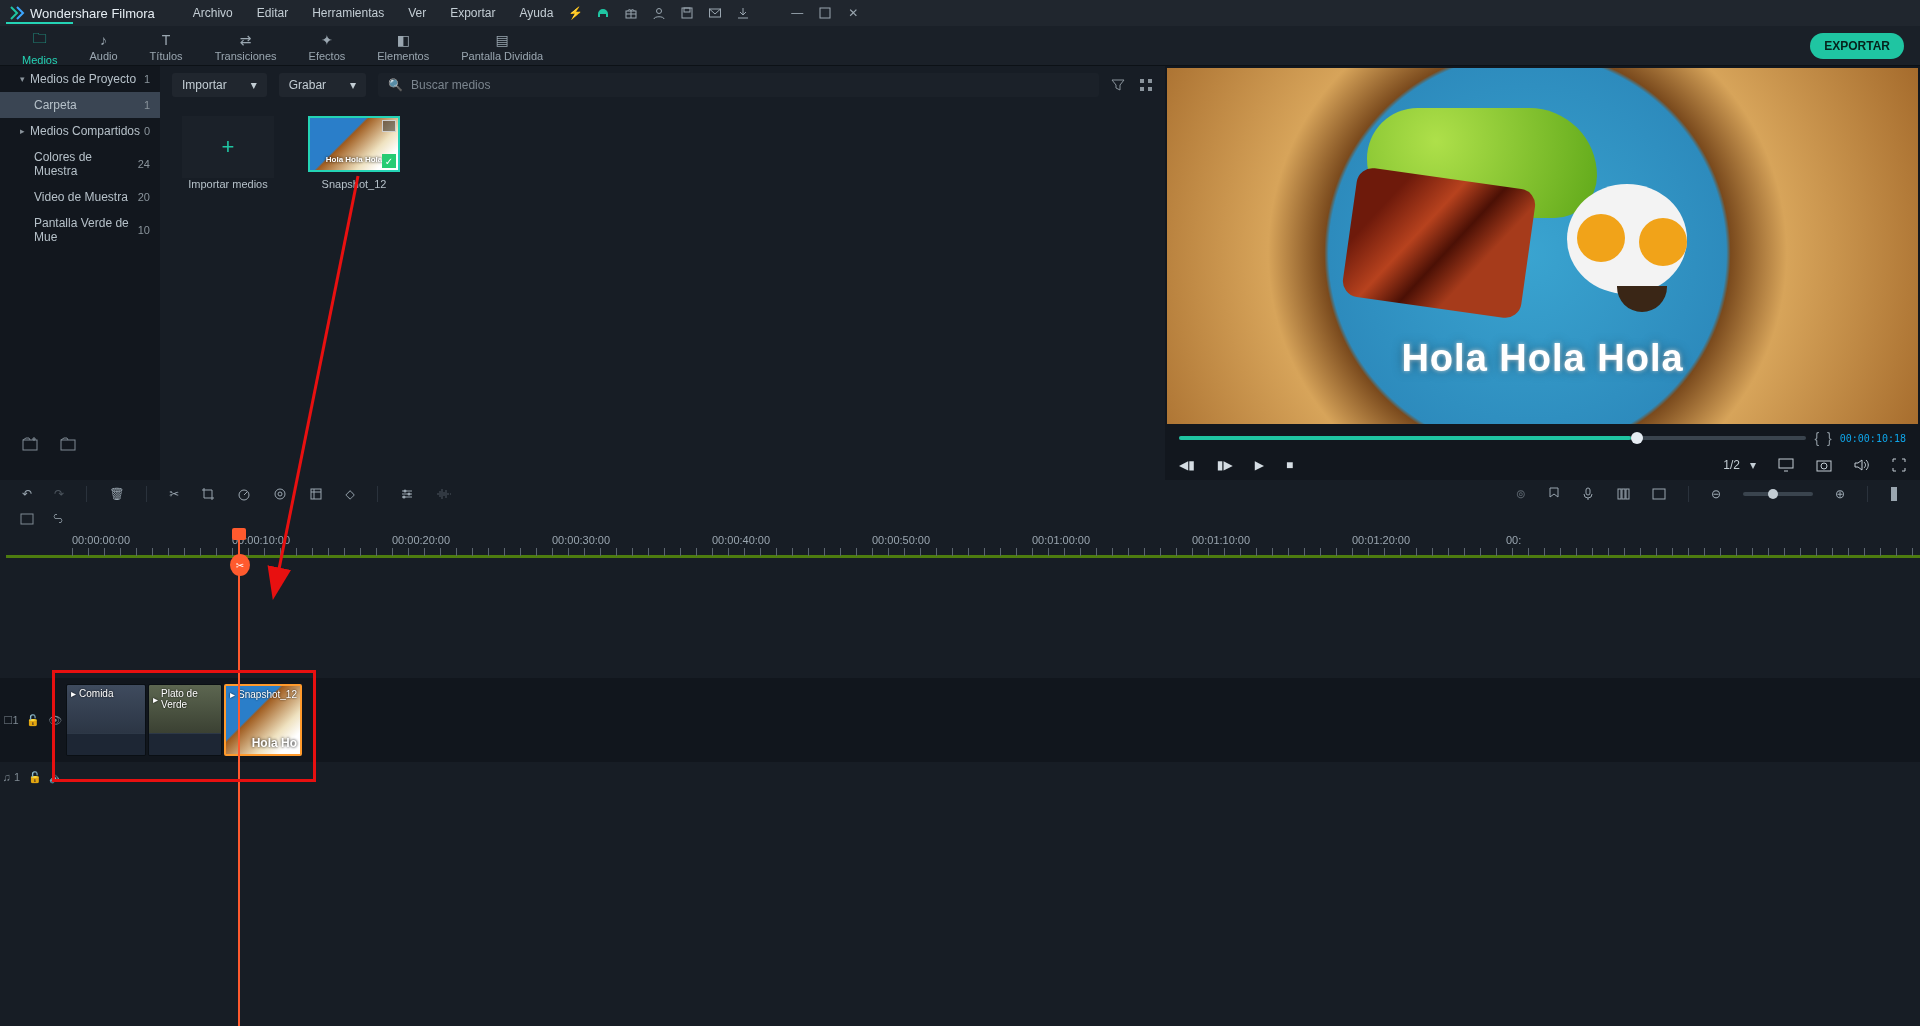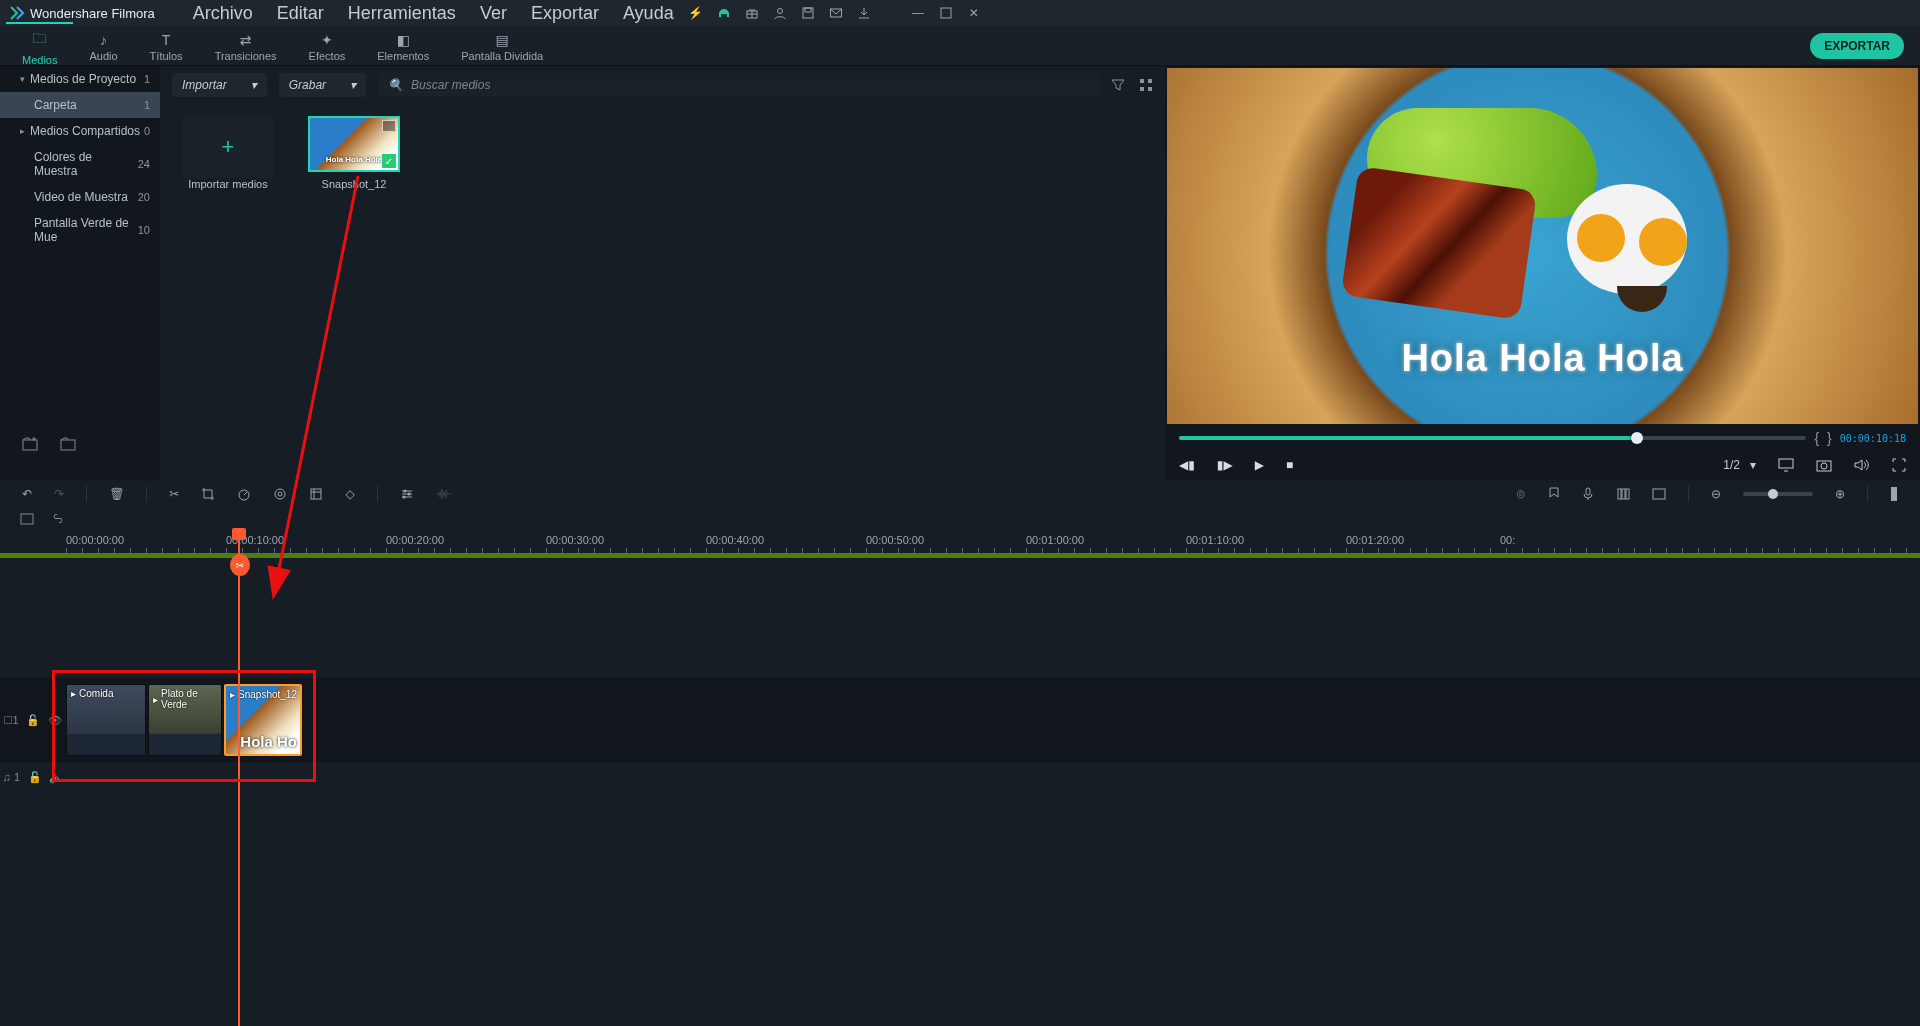--- a/index.html
+++ b/index.html
@@ -2,21 +2,21 @@
 <html><head>
 <meta charset="utf-8">
 <style>
 * { margin: 0; padding: 0; box-sizing: border-box; font-family: -apple-system, "Segoe UI", Arial, sans-serif; }
 body { background: #0f1419; color: #c3cdd4; width: 1920px; height: 1026px; overflow: hidden; font-size: 12px; }
 
 
 .menubar { height: 26px; background: #20262e; display: flex; align-items: center; padding: 0 8px; gap: 4px; }
 .logo { width: 18px; height: 18px; display: inline-flex; align-items: center; justify-content: center; }
 .app-name { font-size: 13px; color: #e6edf3; margin-right: 24px; }
-.menu-item { padding: 4px 10px; font-size: 18px; color: #c3cdd4; cursor: pointer; }
+.menu-item { padding: 4px 10px; font-size: 12px; color: #c3cdd4; cursor: pointer; }
 .menubar-center { flex: 1; text-align: center; color: #e6edf3; font-size: 12px; }
 .menubar-right { display: flex; align-items: center; gap: 12px; }
 .menubar-right .ticn { width: 16px; height: 16px; display: inline-flex; align-items: center; justify-content: center; cursor: pointer; color: #9aa6b0; }
 .lightning { color: #f0b40a; }
 
 
 .tabs-row { height: 40px; background: #1a2028; display: flex; align-items: center; padding: 0 6px; border-bottom: 1px solid #0c1116; }
 .ptab { display: flex; flex-direction: column; align-items: center; justify-content: center; padding: 4px 16px; font-size: 11px; color: #9aa6b0; cursor: pointer; border-top: 2px solid transparent; }
 .ptab.active { color: #24d3b5; border-top: 2px solid #24d3b5; }
 .ptab .picn { font-size: 14px; margin-bottom: 2px; }
@@ -29,21 +29,21 @@
 .preview-wrap { width: 755px; background: #12171e; display: flex; flex-direction: column; }
 
 .sidebar-list { margin-top: 0; }
 .side-item { display: flex; align-items: center; padding: 6px 10px 6px 20px; font-size: 12px; color: #b6c1c9; }
 .side-item.selected { background: #3a4553; }
 .side-item .cnt { margin-left: auto; color: #8a949c; font-size: 11px; }
 .side-item .arw { width: 10px; font-size: 9px; color: #8a949c; }
 .side-sub { padding-left: 34px; }
 .bot-icons { position: absolute; top: 432px; left: 0; width: 160px; height: 24px; display: flex; gap: 22px; padding-left: 22px; align-items: center; color: #7f8a93; }
 
-.lib-toolbar { height: 38px; display: flex; align-items: center; gap: 12px; padding: 0 12px; font-style: italic; }
+.lib-toolbar { height: 38px; display: flex; align-items: center; gap: 12px; padding: 0 12px; }
 .dd { background: #20262e; padding: 5px 10px; border-radius: 3px; display: flex; align-items: center; gap: 24px; font-size: 12px; cursor: pointer; }
 .search { flex: 1; display: flex; align-items: center; gap: 8px; background: #1b2129; padding: 5px 10px; border-radius: 3px; color: #7b858e; }
 .lib-right-icns { display: flex; gap: 14px; color: #8a949c; }
 .lib-body { flex: 1; display: flex; gap: 26px; padding: 12px 18px; align-items: flex-start; }
 .imp-card { width: 100px; display: flex; flex-direction: column; align-items: center; }
 .imp-box { width: 92px; height: 62px; background: #1b2129; display: flex; align-items: center; justify-content: center; cursor: pointer; }
 .imp-plus { font-size: 22px; font-weight: 300; color: #1fc5a2; }
 .imp-cap { font-size: 11px; color: #b6c1c9; }
 .media-card { width: 100px; display: flex; flex-direction: column; align-items: center; }
 .thumb { width: 92px; height: 56px; border: 2px solid #24d3b5; position: relative; background: linear-gradient(135deg,#2a7ec9 0%, #2a7ec9 40%, #9f5b1e 42%, #efe2c0 70%, #ffffff 85%); overflow: hidden; }
@@ -76,37 +76,37 @@
 
 
 .tl-toolbar { height: 28px; background: #171d25; display: flex; align-items: center; padding: 0 22px; gap: 22px; color: #9aa6b0; }
 .tl-toolbar .sep { width: 1px; height: 16px; background: #2a323c; }
 .tl-toolbar .spacer { flex: 1; }
 .zoom-slider { width: 70px; height: 4px; background: #3a444e; border-radius: 2px; position: relative; }
 .zoom-knob { position: absolute; left: 36%; top: -3px; width: 10px; height: 10px; background: #c3cdd4; border-radius: 50%; }
 
 
 .timeline-wrap { height: 560px; background: #171d25; position: relative; overflow: hidden; }
-.ruler { height: 28px; display: flex; align-items: center; padding-left: 31px; position: relative; border-bottom: 5px solid #4d7c0f; }
+.ruler { height: 28px; display: flex; align-items: center; padding-left: 31px; position: relative; border-bottom: 3px solid #4d7c0f; margin-left: 6px; }
 .tick { position: absolute; top: 4px; font-size: 11px; color: #9aa6b0; }
 .small-ticks { position: absolute; left: 66px; right: 0; top: 18px; height: 8px; background: repeating-linear-gradient(to right, #5c6670 0 1px, transparent 1px 16px); }
 
 .track-indent { display: flex; }
 .track-head { width: 66px; display: flex; align-items: center; justify-content: center; gap: 8px; color: #7f8a93; font-size: 11px; }
 .track-body { flex: 1; height: 100%; position: relative; }
 
 .video-track { height: 84px; background: #11161d; display: flex; align-items: center; }
 .audio-track { height: 30px; display: flex; align-items: center; }
 
 .clip { position: absolute; top: 6px; height: 72px; border: 1px solid #0a0f14; border-radius: 2px; overflow: hidden; }
 .clip1 { left: 0; width: 80px; background: linear-gradient(#3f4b5e, #2b3544 70%, #1f2630 70%); }
 .clip2 { left: 82px; width: 74px; background: linear-gradient(#5c6650, #3a4032 70%, #1f2630 70%); }
 .clip3 { left: 158px; width: 78px; border: 2px solid #ff9a2c; background: linear-gradient(135deg,#2a7ec9 0%, #2a7ec9 38%, #9f5b1e 40%, #efe2c0 70%, #ffffff 85%); }
 .clip-label { position: absolute; top: 3px; left: 4px; font-size: 10px; color: #fff; display: flex; align-items: center; gap: 3px; text-shadow: 0 0 2px #000; }
-.clip-over { position: absolute; bottom: 4px; right: 3px; font-size: 15px; color: #fff; font-weight: 700; text-shadow: 0 0 3px #000; }
+.clip-over { position: absolute; bottom: 4px; right: 3px; font-size: 12px; color: #fff; font-weight: 700; text-shadow: 0 0 3px #000; }
 .clip-audio { position: absolute; left: 0; bottom: 0; height: 22px; background: #1d2634; width: 100%; border-top: 1px solid #2d3847; }
 
 .playhead { position: absolute; top: 0; bottom: 0; width: 2px; background: #ff5a2e; left: 238px; }
 .playhead-flag { position: absolute; top: -2px; left: -6px; width: 14px; height: 12px; background: #ff5a2e; border-radius: 2px; }
 .playhead-ball { position: absolute; top: 24px; left: -8px; width: 20px; height: 22px; background: #ff5a2e; border-radius: 50%; display: flex; align-items: center; justify-content: center; color: #fff; font-size: 10px; }
 
 .annot-box { position: absolute; border: 3px solid #e81010; }
 .annot-arrow-svg { position: absolute; pointer-events: none; }
 
 .tick-row-icons { height: 22px; display: flex; align-items: center; padding-left: 20px; gap: 16px; color: #7f8a93; }

